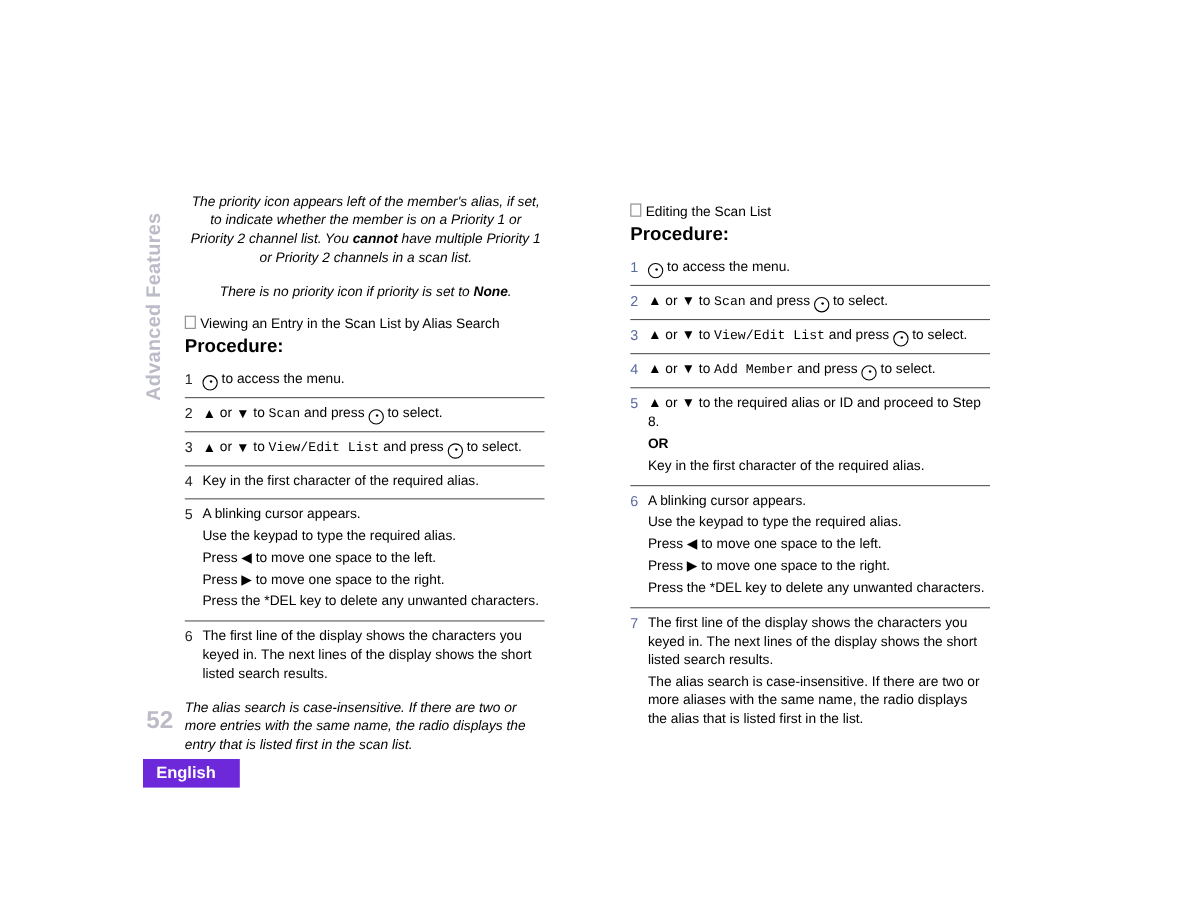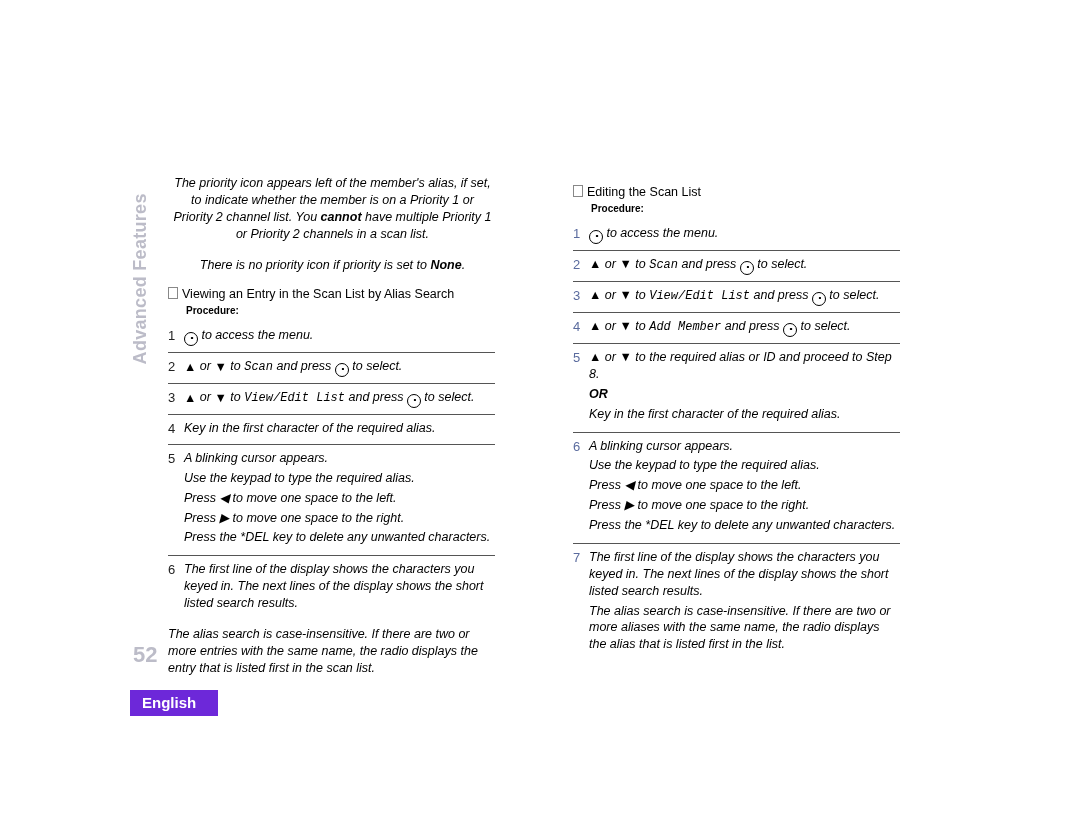--- a/index.html
+++ b/index.html
@@ -67,41 +67,41 @@
     font-weight: normal;
     margin: 10px 0 4px 38px;
   }
   .subsection-h {
     font-weight: bold;
     font-style: italic;
     margin: 6px 0 2px 38px;
   }
   .proc-label {
     font-weight: bold;
-    font-size: 10px;
-    margin-left: 56px;
+    font-size: 17px;
+    margin-left: 38px;
     margin-bottom: 6px;
   }
   .steps { margin-left: 38px; }
   .step {
     display: flex;
     padding: 5px 0 6px 0;
     line-height: 1.35;
   }
   .step + .step { border-top: 0.5px solid #555; }
   .step-num {
     width: 16px;
     color: #222;
     font-size: 13px;
     flex-shrink: 0;
     font-weight: normal;
   }
   .col-right .step-num { color: #5a6b9e; }
   .col-left .step-num { color: #222; }
-  .step-body { flex: 1; font-style: italic; }
+  .step-body { flex: 1; }
   .step-body p { margin: 0 0 3px 0; }
   .mono { font-family: "Courier New", monospace; font-size: 12px; }
   .icon {
     display: inline-block;
     vertical-align: middle;
     line-height: 1;
   }
   .icon-ok {
     display:inline-block;width:12px;height:12px;border:1px solid #000;border-radius:50%;
     position:relative;vertical-align:-2px;font-size:8px;text-align:center;line-height:11px;

